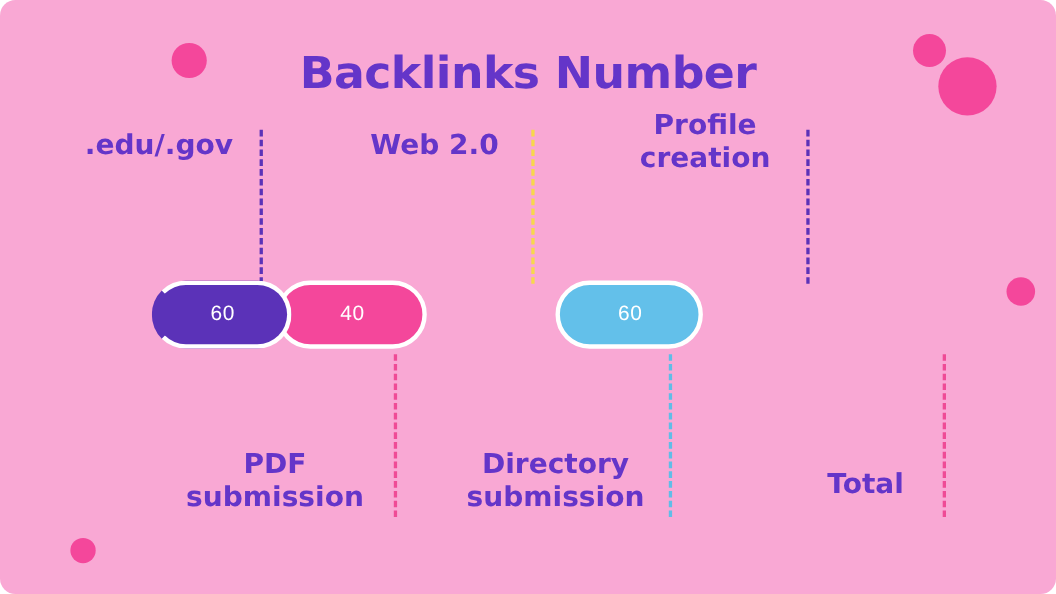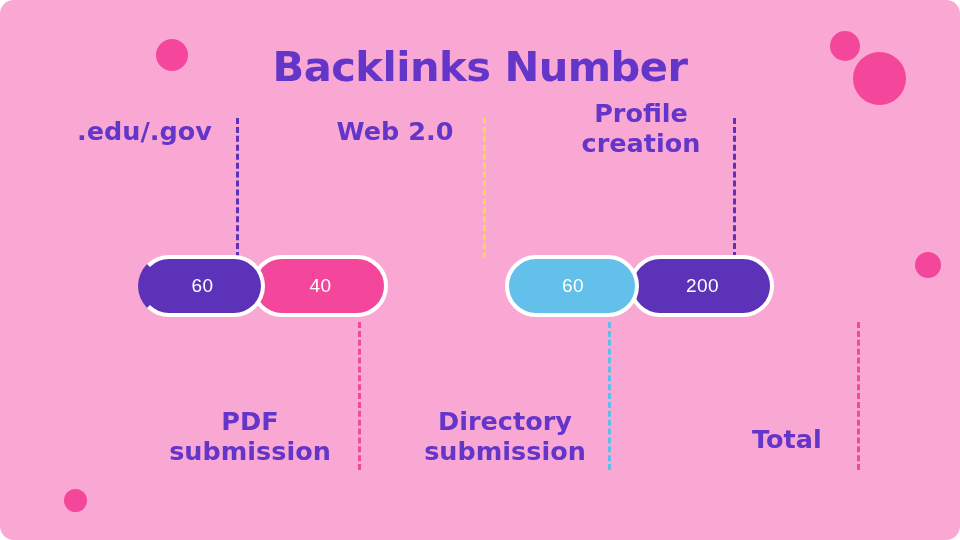--- a/index.html
+++ b/index.html
@@ -124,23 +124,20 @@
 submission</div>
 
   <div class="label lbl-center" style="left:411px; top:407px; width:188px;">Directory
 submission</div>
 
   <div class="label lbl-right" style="left:650px; top:425px; width:170px;">Total</div>
 
   <div id="bar-wrap">
 
 
-    <div class="seg" style="left:491px; width:145px; background:#5b32b8; z-index:2;">
-      <span class="seg-value">200</span>
-    </div>
 
     <div class="seg" style="left:367px; width:134px; background:#63c0ea; z-index:3;">
       <span class="seg-value">60</span>
     </div>
 
 
     <div class="seg" style="left:113px; width:137px; background:#f4479b; z-index:5;">
       <span class="seg-value">40</span>
     </div>
 

